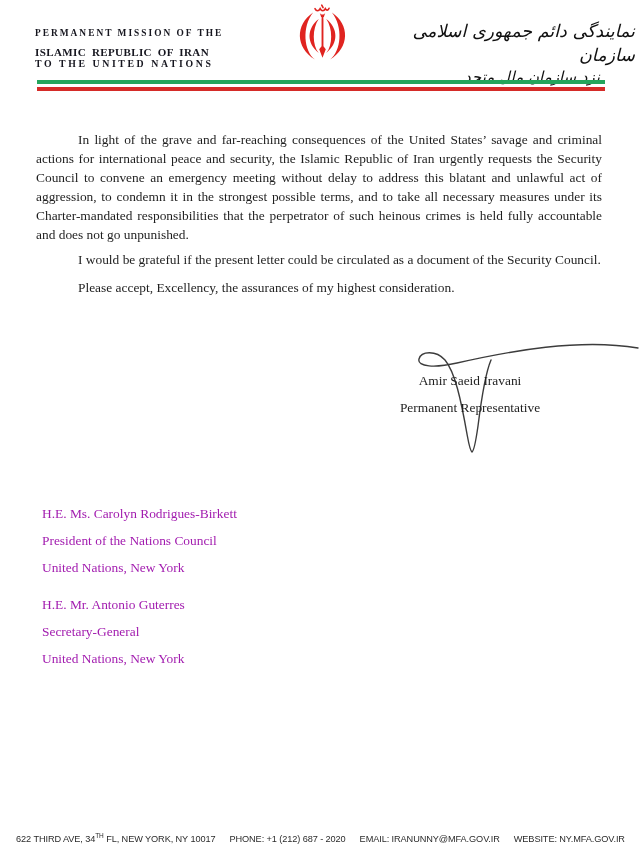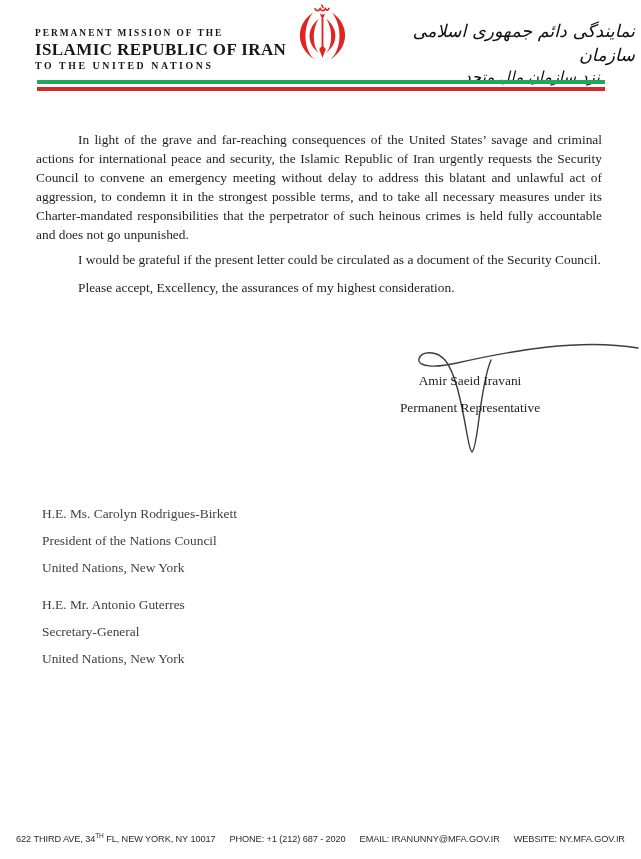--- a/index.html
+++ b/index.html
@@ -16,22 +16,22 @@
   
   .lh-left {
     position: absolute; left: 35px; top: 28px; width: 174px;
     color: #16161f;
   }
   .lh-left .l1 {
     font-size: 9.4px; letter-spacing: 2.0px; font-weight: 600;
     text-align: justify; text-align-last: justify; white-space: nowrap;
   }
   .lh-left .l2 {
-    font-size: 17px; font-weight: 700; letter-spacing: 0.4px;
-    margin-top: 2px; text-align: justify; text-align-last: justify; white-space: nowrap;
+    font-size: 11px; font-weight: 700; letter-spacing: 0.4px;
+    margin-top: 8px; text-align: justify; text-align-last: justify; white-space: nowrap;
   }
   .lh-left .l3 {
     font-size: 9.8px; letter-spacing: 2.6px; font-weight: 600;
     margin-top: 0; text-align: justify; text-align-last: justify; white-space: nowrap;
   }
 
   .emblem { position: absolute; left: 292px; top: 4px; width: 61px; height: 64px; }
 
   .lh-fa {
     position: absolute; right: 6px; top: 20px; width: 235px;
@@ -58,21 +58,21 @@
 
   
   .sig-svg { position: absolute; left: 405px; top: 338px; width: 235px; height: 125px; }
   .sig-block {
     position: absolute; left: 360px; top: 371px; width: 220px;
     text-align: center; font-size: 13.4px; color: #1e1e1e;
   }
   .sig-block div { height: 27px; line-height: 20px; }
 
   
-  .addr { position: absolute; left: 42px; width: 340px; font-size: 13.4px; color: #404040; }
+  .addr { position: absolute; left: 42px; width: 340px; font-size: 13.4px; color: #a21caf; }
   .addr div { height: 26.8px; line-height: 18px; }
   #addr1 { top: 505px; }
   #addr2 { top: 596px; }
 
   
   .footer {
     position: absolute; left: 0; top: 834px; width: 641px;
     display: flex; justify-content: center; gap: 14px;
     font-family: "Liberation Sans", sans-serif;
     font-size: 9.2px; letter-spacing: -0.1px; color: #2b2b2b;

